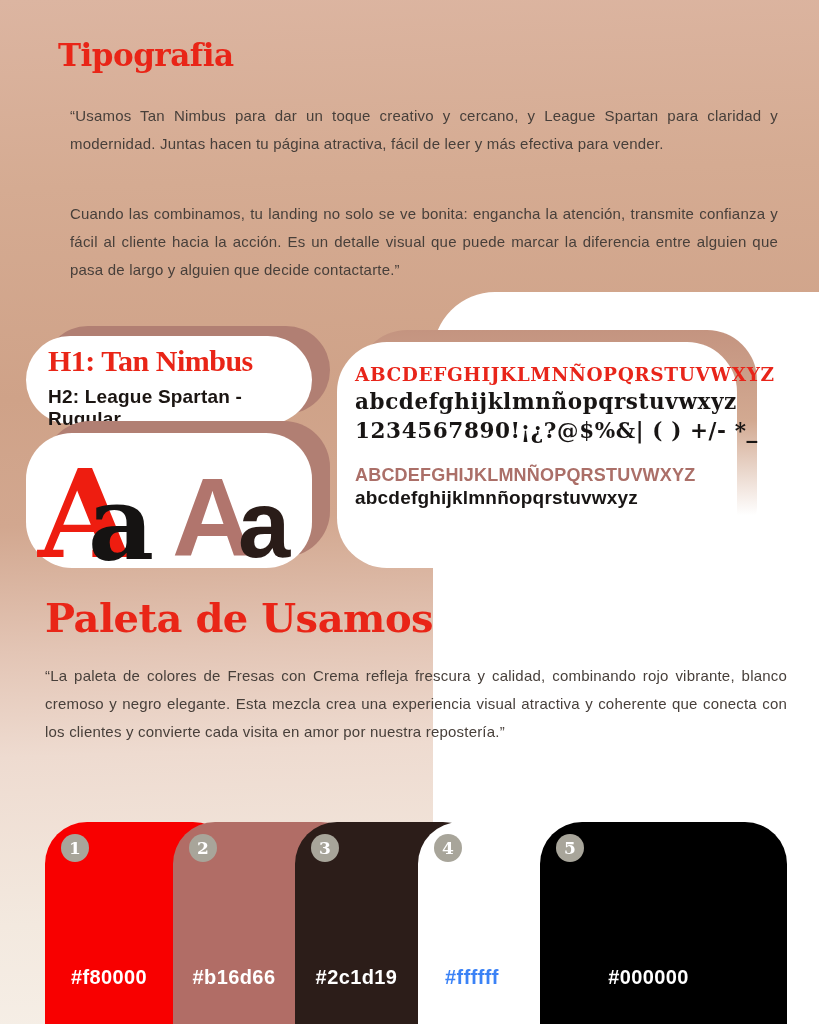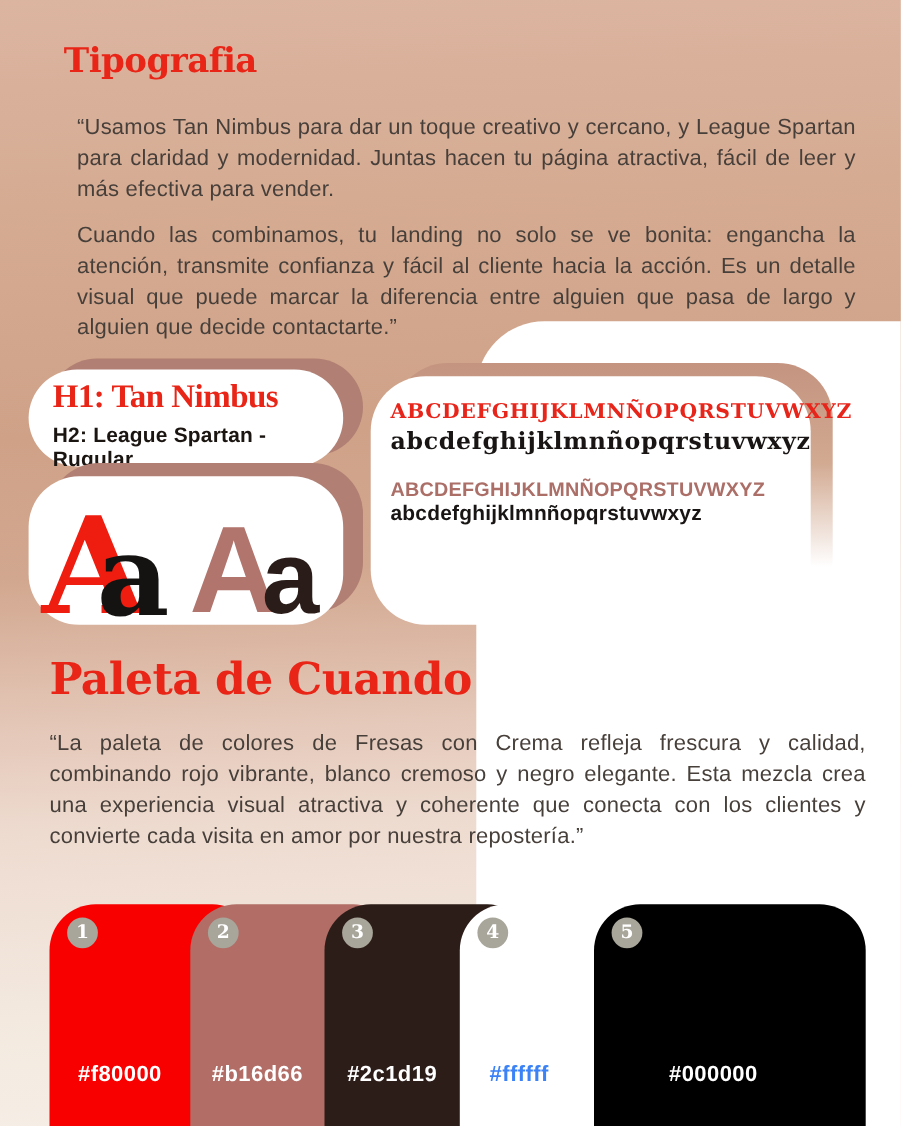--- a/index.html
+++ b/index.html
@@ -31,21 +31,21 @@
     font-weight:bold;
     color:#e92517;
     letter-spacing:-0.5px;
   }
   .h-tipografia{position:absolute;left:58px;top:38px;font-size:31px;line-height:1.1;}
   .h-paleta{position:absolute;left:45px;top:596px;font-size:40px;line-height:1.1;}
   
   .para{
     position:absolute;
     color:#473f3a;
-    font-size:20px;line-height:28px;
+    font-size:15px;line-height:28px;
     text-align:justify;
     letter-spacing:0.2px;
   }
   .para-1{left:70px;top:102px;width:708px;}
   .para-2{left:70px;top:200px;width:708px;}
   .para-3{left:45px;top:662px;width:742px;}
   
   .shadow-card{position:absolute;background:#b17f73;}
   .sh-1{left:44px;top:326px;width:286px;height:88px;border-radius:44px;}
   .sh-2{left:44px;top:421px;width:286px;height:136px;border-radius:46px;}
@@ -127,25 +127,26 @@
     <span class="tn-A">A</span>
     <span class="tn-a">a</span>
     <span class="ls-A">A</span>
     <span class="ls-a">a</span>
   </div>
 
   <div class="shadow-card sh-abc"></div>
   <div class="white-card card-abc">
     <div class="row tn-caps">ABCDEFGHIJKLMNÑOPQRSTUVWXYZ</div>
     <div class="row tn-low">abcdefghijklmnñopqrstuvwxyz</div>
+    <div class="row tn-num">1234567890!¡¿?@$%&amp;| ( ) +/- *_</div>
     <div class="row ls-caps">ABCDEFGHIJKLMNÑOPQRSTUVWXYZ</div>
     <div class="row ls-low">abcdefghijklmnñopqrstuvwxyz</div>
   </div>
 
-  <div class="display h-paleta">Paleta de Cuando</div>
+  <div class="display h-paleta">Paleta de Usamos</div>
   <div class="para para-3">“La paleta de colores de Fresas con Crema refleja frescura y calidad, combinando rojo vibrante, blanco cremoso y negro elegante. Esta mezcla crea una experiencia visual atractiva y coherente que conecta con los clientes y convierte cada visita en amor por nuestra repostería.”</div>
 
   <div class="swatch sw-1">
     <div class="badge">1</div>
     <div class="hex hex-w1">#f80000</div>
   </div>
   <div class="swatch sw-2">
     <div class="badge">2</div>
     <div class="hex hex-w2">#b16d66</div>
   </div>

